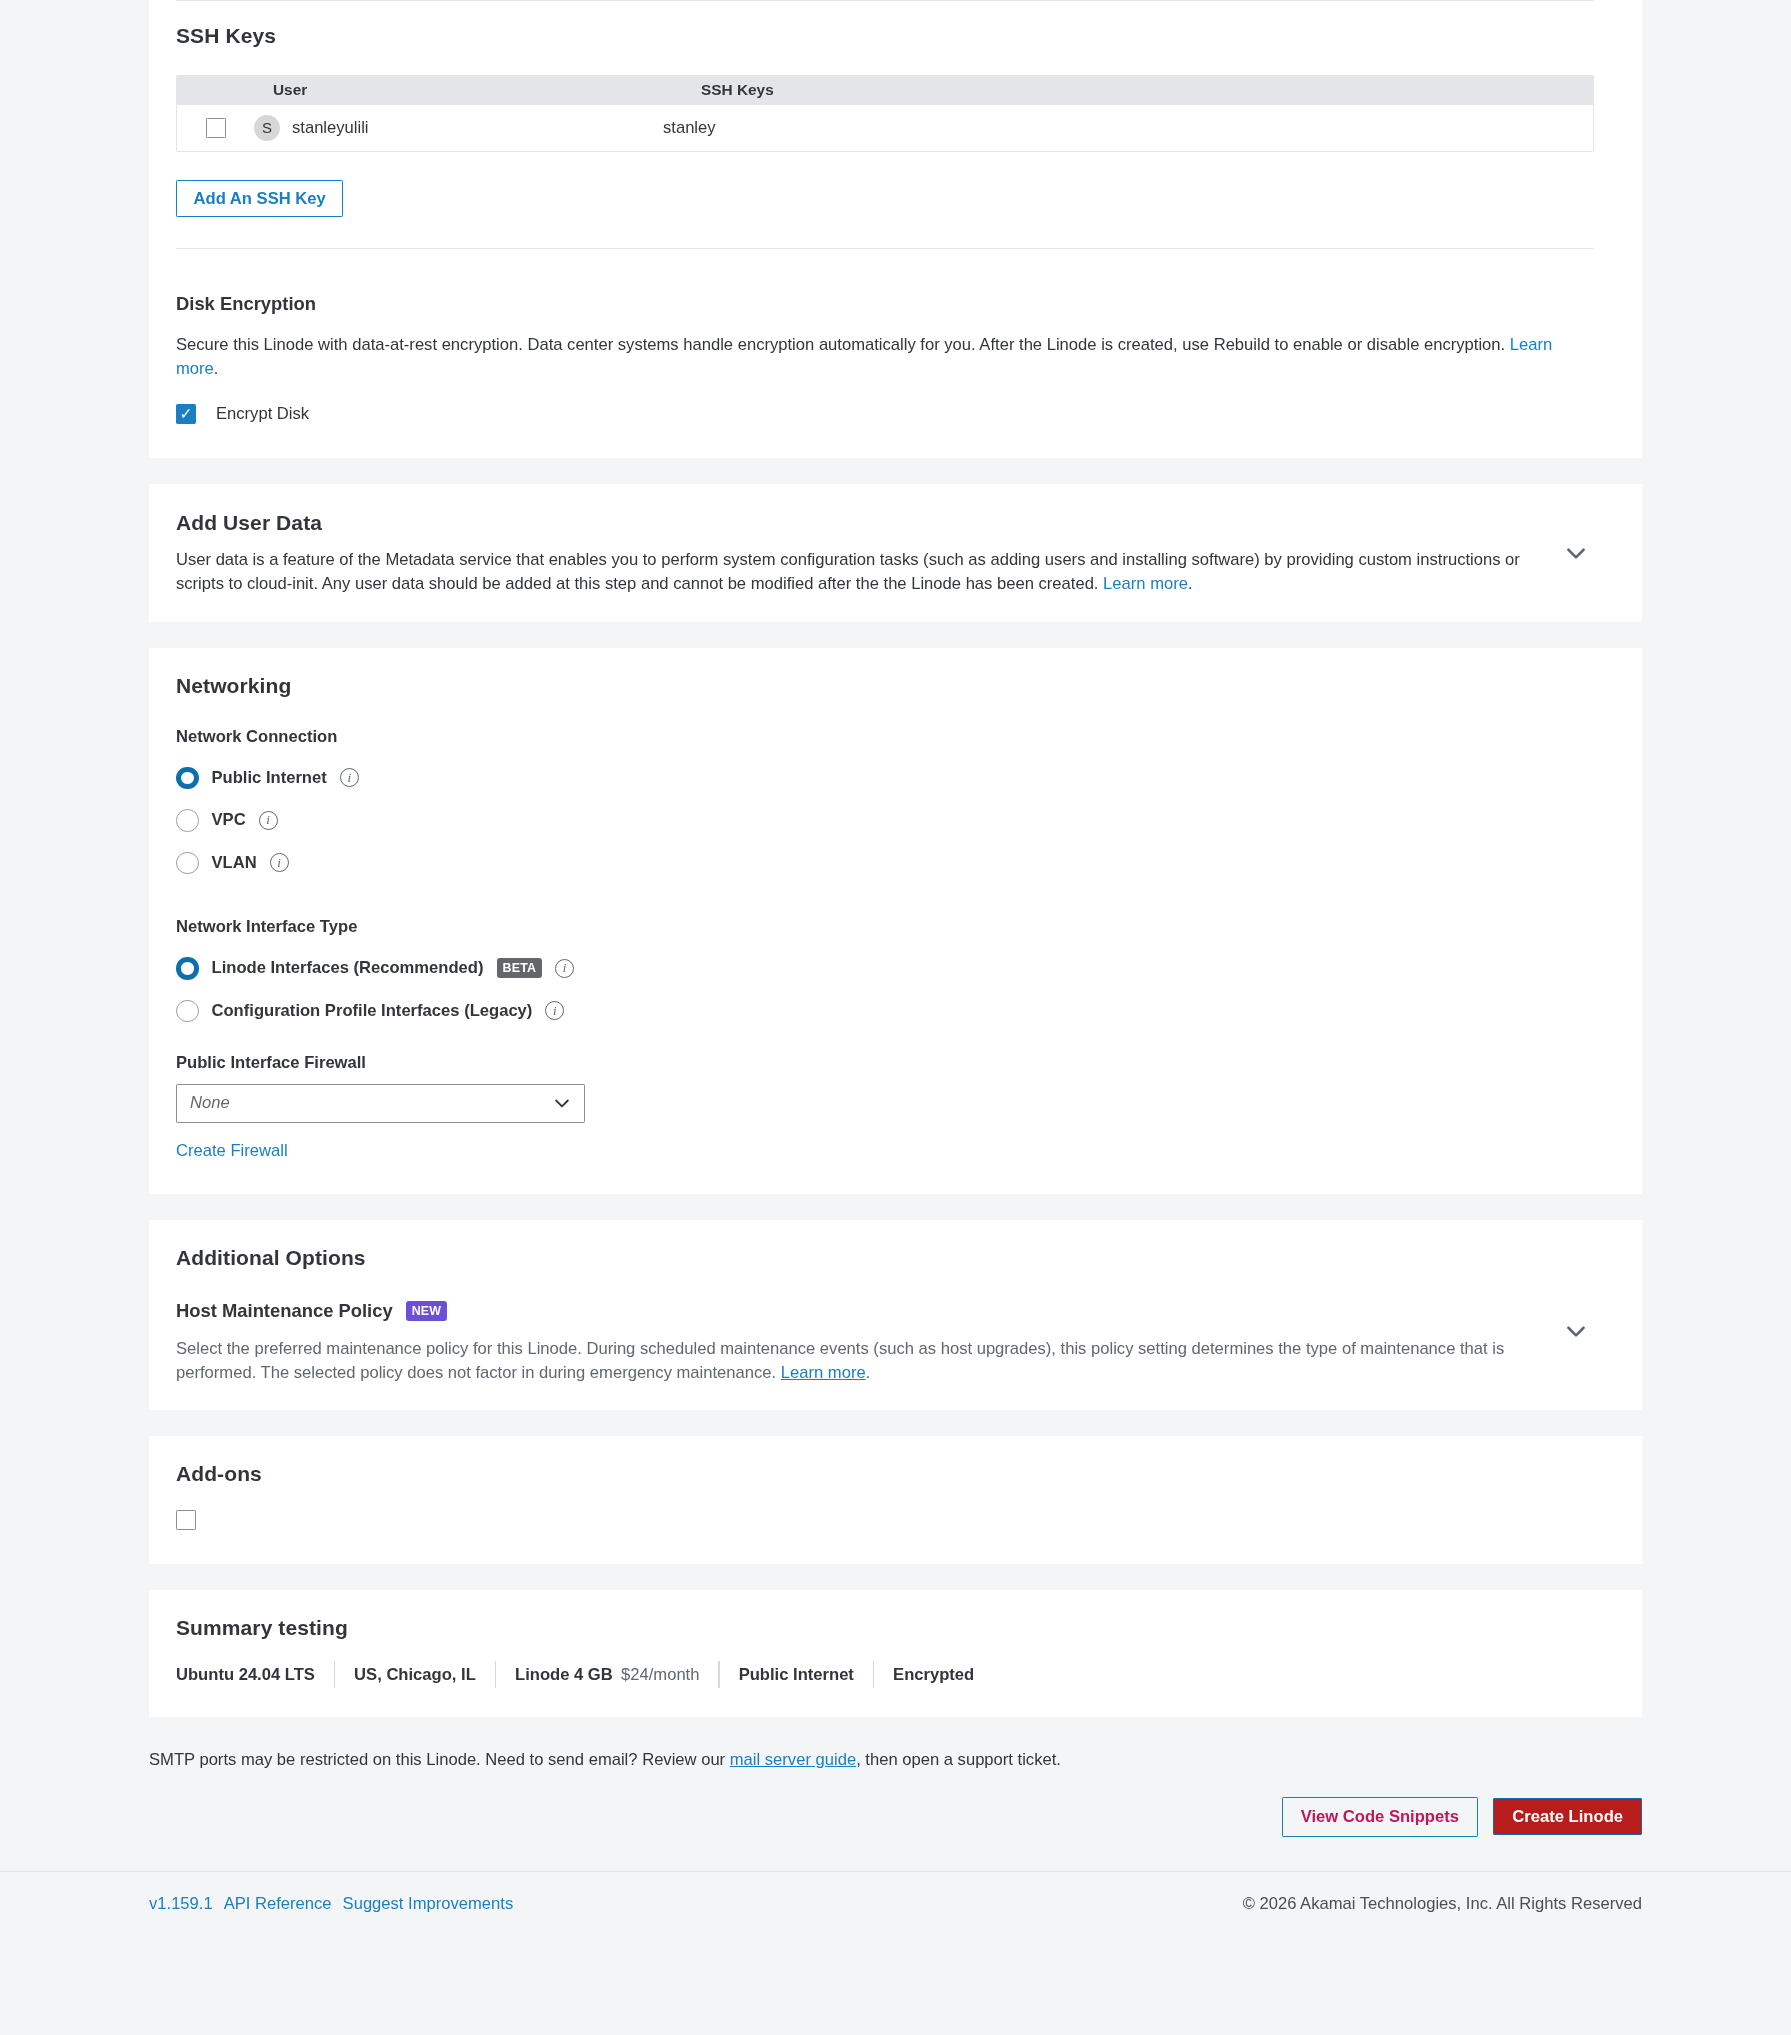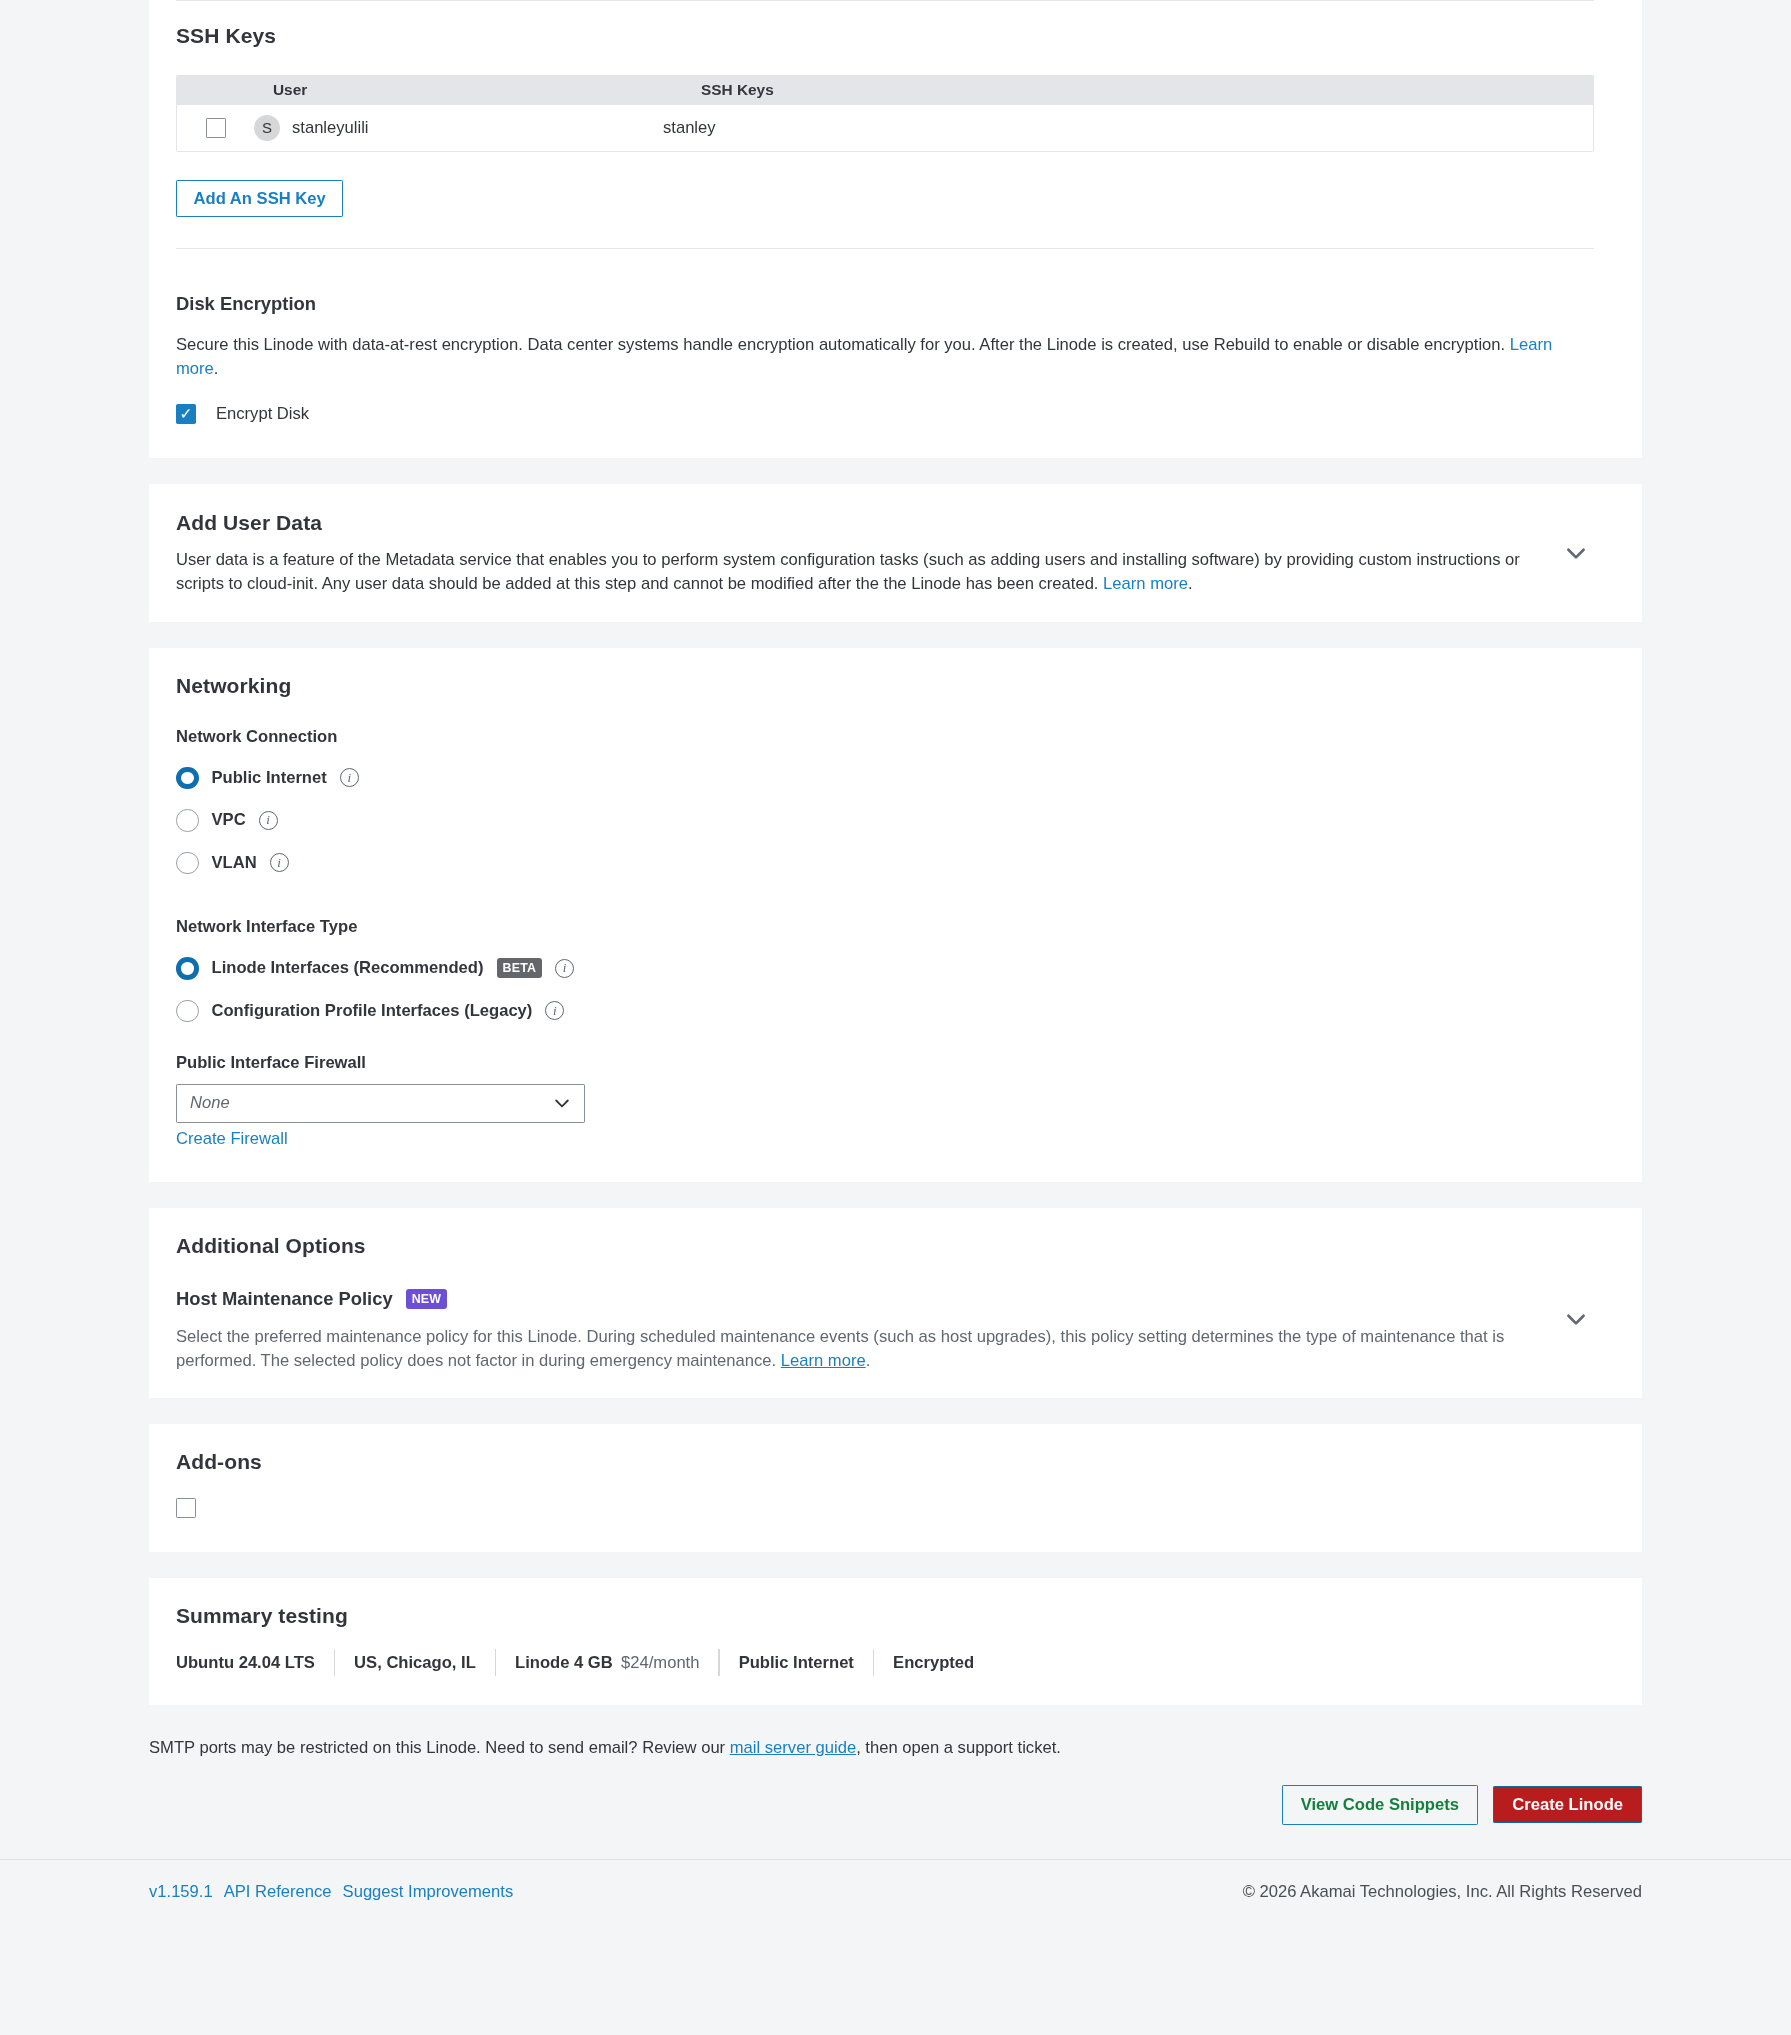--- a/index.html
+++ b/index.html
@@ -184,21 +184,21 @@
     position: relative;
   }
   .select .val {
     font-size: 16.6px; font-style: italic; color: #606770;
   }
   .select .dd {
     position: absolute; right: 12px; top: 50%; transform: translateY(-50%);
     width: 20px; height: 20px;
   }
   .select .dd svg { width:20px;height:20px;display:block; }
-  .create-fw { margin-top: 6px; font-size: 16.6px; display:inline-block; }
+  .create-fw { margin-top: 18px; font-size: 16.6px; display:inline-block; }
 
   
   .addon-row { display:flex; align-items:flex-start; margin-top: 20px; }
   .addon-cb { width: 40px; padding-top: 3.6px; }
   .addon-body { }
   .addon-head { display:flex; align-items:baseline; gap: 13px; }
   .addon-name { font-size: 18px; font-weight: 700; }
   .addon-price { font-size: 16.6px; color: #32363c; }
   .addon-desc { margin-top: 13px; font-size: 15.4px; color: #32363c; }
 
@@ -220,21 +220,21 @@
     font-size: 16.6px; color: #32363c;
   }
   .actions {
     width: 1493px; margin: 0 auto;
     display:flex; justify-content:flex-end; align-items:center; gap: 15.4px;
     padding-top: 27px;
   }
   .btn-secondary {
     display:inline-flex;align-items:center;justify-content:center;
     height: 40px; padding: 0 18px;
-    border: 1.2px solid #1a7fc1; color:#15803d; background: #f4f5f6;
+    border: 1.2px solid #1a7fc1; color:#be185d; background: #f4f5f6;
     font-size: 16.6px; font-weight: 700; border-radius: 1.2px;
   }
   .btn-primary {
     display:inline-flex;align-items:center;justify-content:center;
     height: 37px; padding: 0 18px;
     background: #b91c1c; color: #fff; border: 1.2px solid #1269a5;
     font-size: 16.6px; font-weight: 700; border-radius: 1.2px;
   }
   .footer {
     margin-top: 34px;

